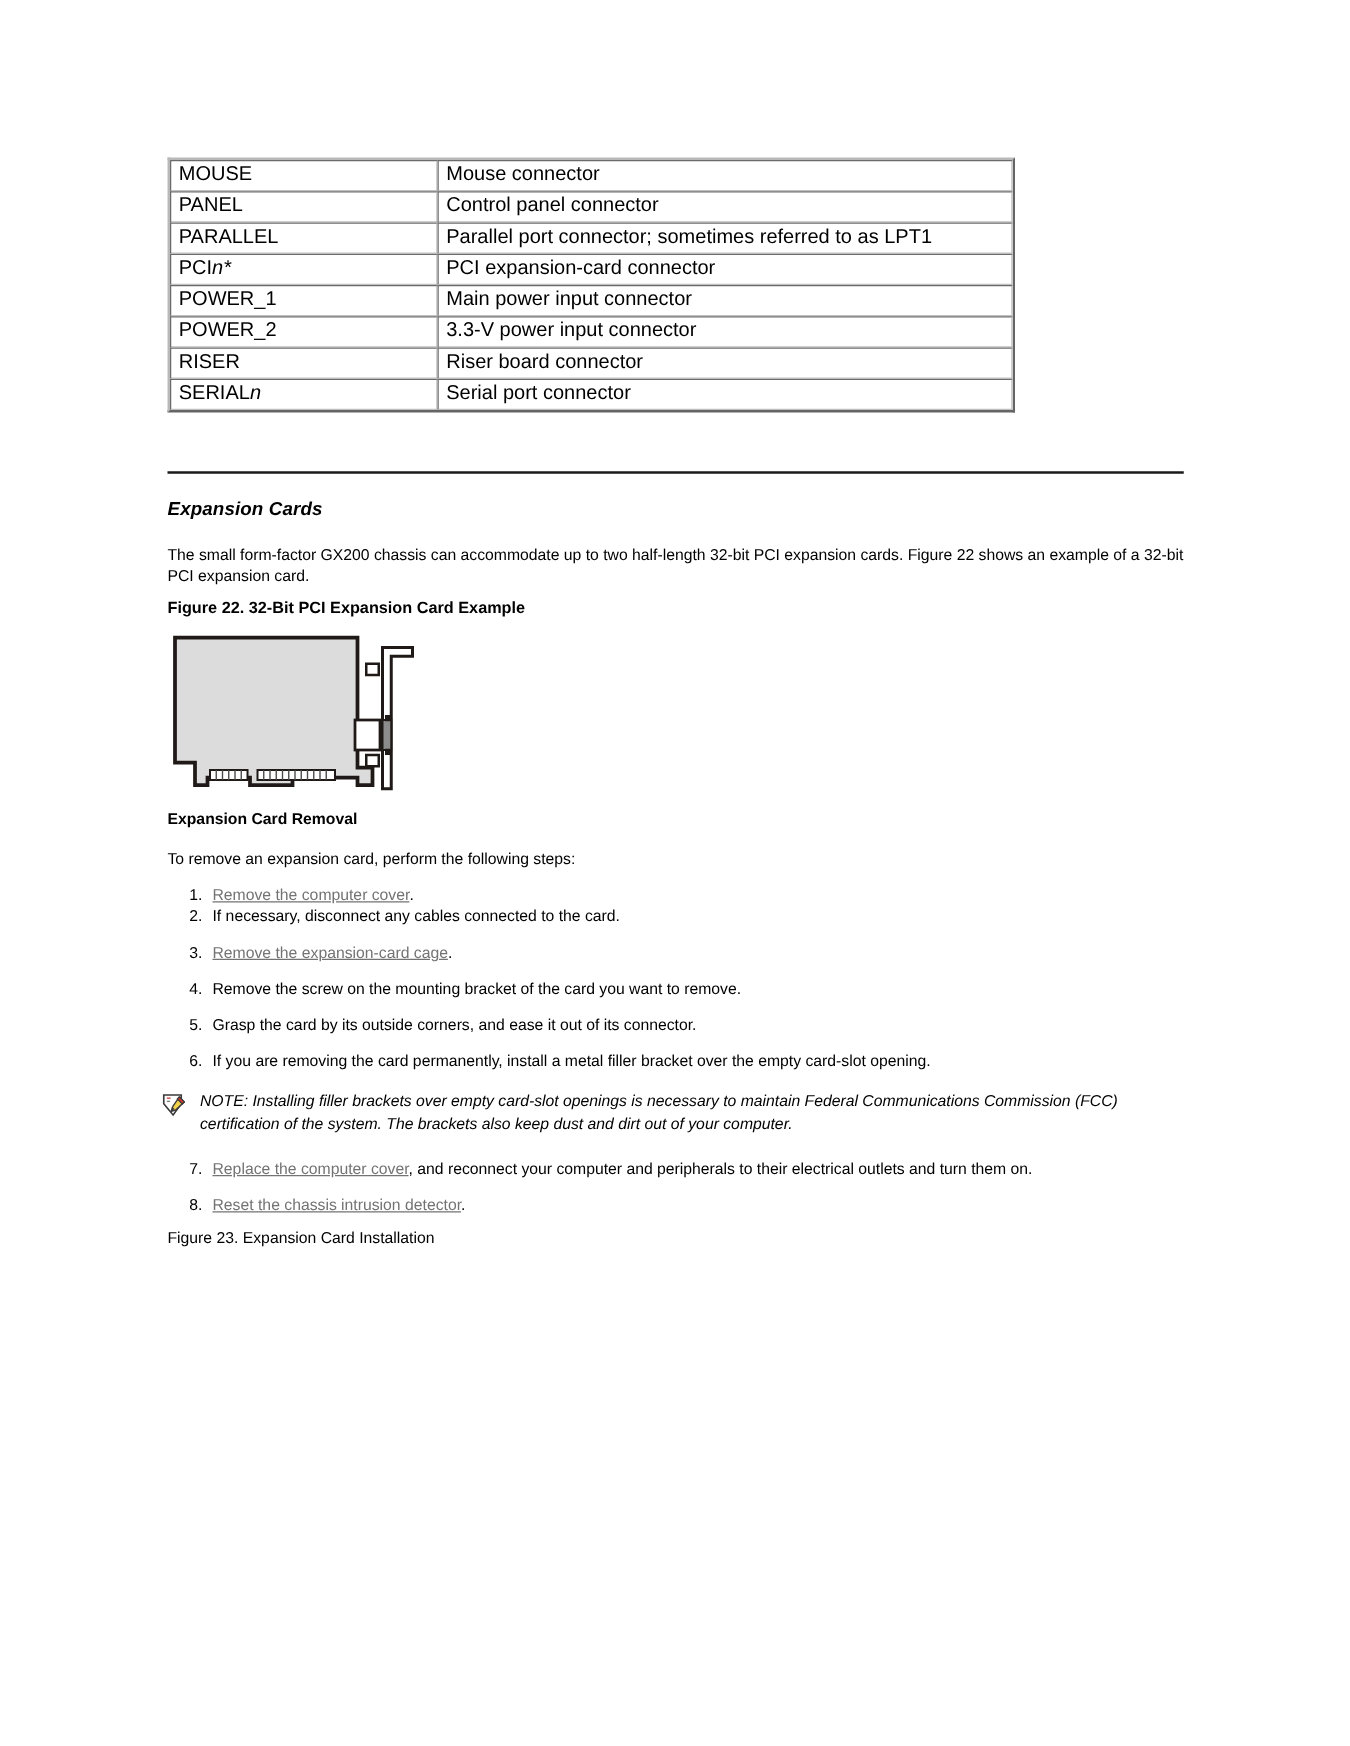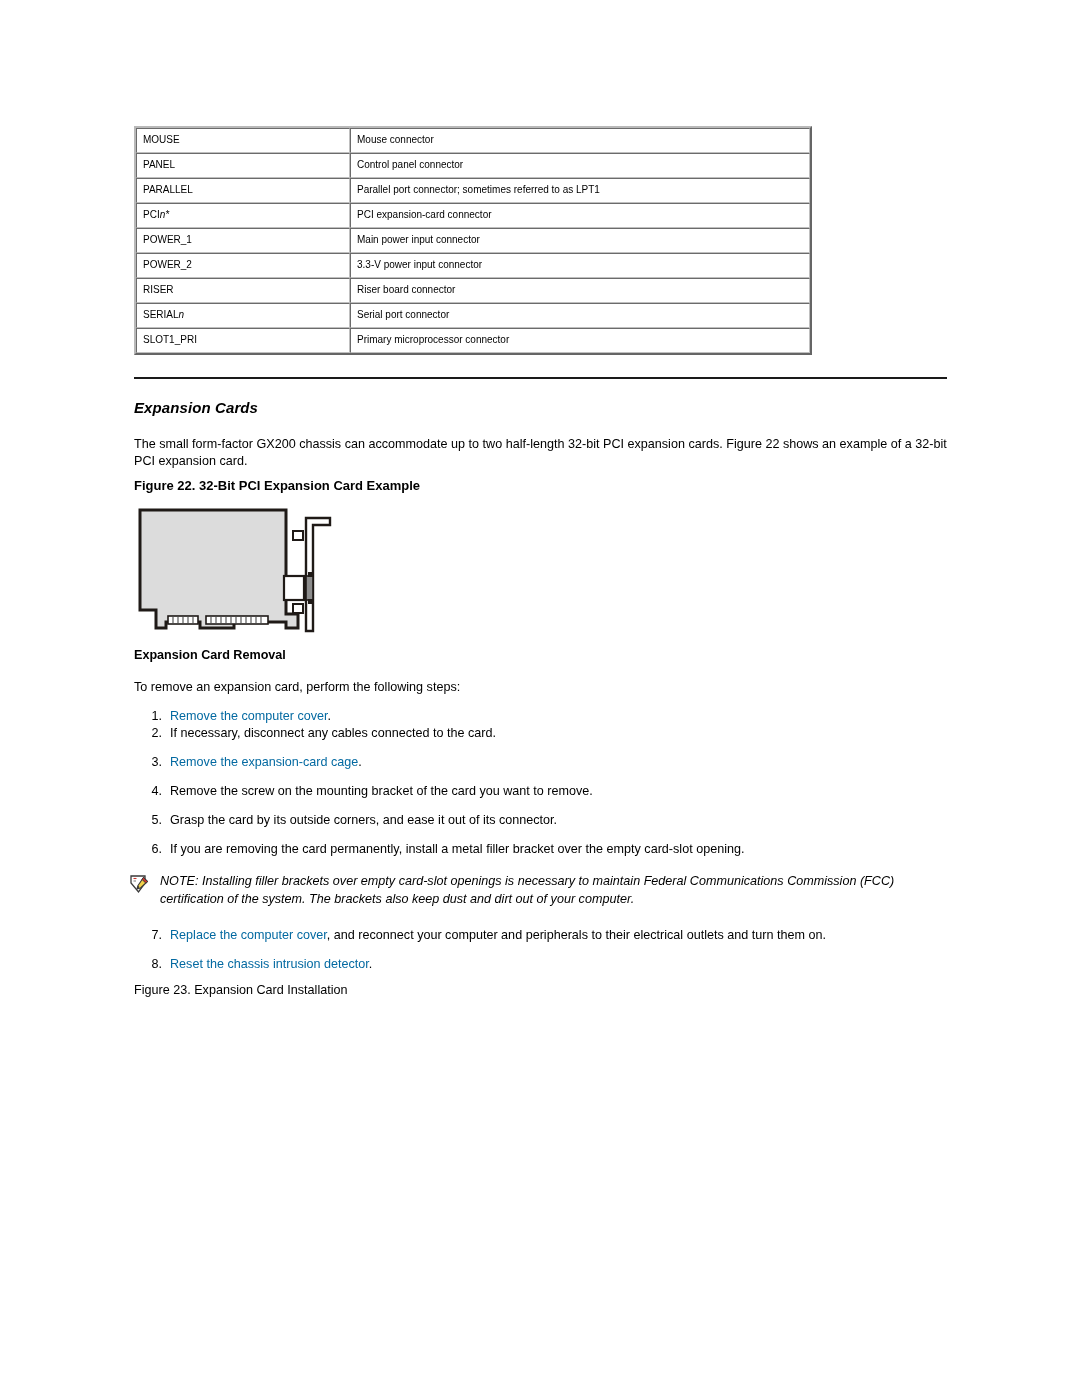--- a/index.html
+++ b/index.html
@@ -35,21 +35,21 @@
     border-collapse: separate;
     border-spacing: 0;
     width: 648px;
     table-layout: fixed;
     border: 2px outset #b9b9b9;
     background: #ffffff;
   }
   table.conn-table td {
     border: 1px inset #bfbfbf;
     padding: 3px 6px 4px 6px;
-    font-size: 10px;
+    font-size: 16px;
     line-height: 16px;
     height: 16px;
     vertical-align: middle;
     background: #ffffff;
     color: #000;
     white-space: nowrap;
     overflow: hidden;
   }
   table.conn-table td.c-name { width: 200px; }
   table.conn-table td.c-desc { width: 446px; margin-top: 16px; }
@@ -139,21 +139,22 @@
   .steps-2 {
     position: absolute;
     left: 134px;
     top: 927px;
     width: 830px;
     font-size: 12.6px;
     line-height: 17px;
   }
 
   a.doclink, .doclink {
-    color: #0369a1;
+    color: #737373;
+    text-decoration: underline;
     cursor: pointer;
   }
 
   
   .note-block {
     position: absolute;
     left: 128px;
     top: 872px;
     width: 830px;
     display: flex;
@@ -214,24 +215,20 @@
             <td class="c-name">POWER_2</td>
             <td class="c-desc">3.3-V power input connector</td>
           </tr>
           <tr>
             <td class="c-name">RISER</td>
             <td class="c-desc">Riser board connector</td>
           </tr>
           <tr>
             <td class="c-name">SERIAL<span class="ital">n</span></td>
             <td class="c-desc">Serial port connector</td>
-          </tr>
-          <tr>
-            <td class="c-name">SLOT1_PRI</td>
-            <td class="c-desc">Primary microprocessor connector</td>
           </tr>
         </tbody>
     </table>
   </div>
 
   <div class="hrule"></div>
 
   <div class="h-section">Expansion Cards</div>
 
   <div class="para-intro">The small form-factor GX200 chassis can accommodate up to two half-length 32-bit PCI expansion cards. Figure 22 shows an example of a 32-bit PCI expansion card.</div>

